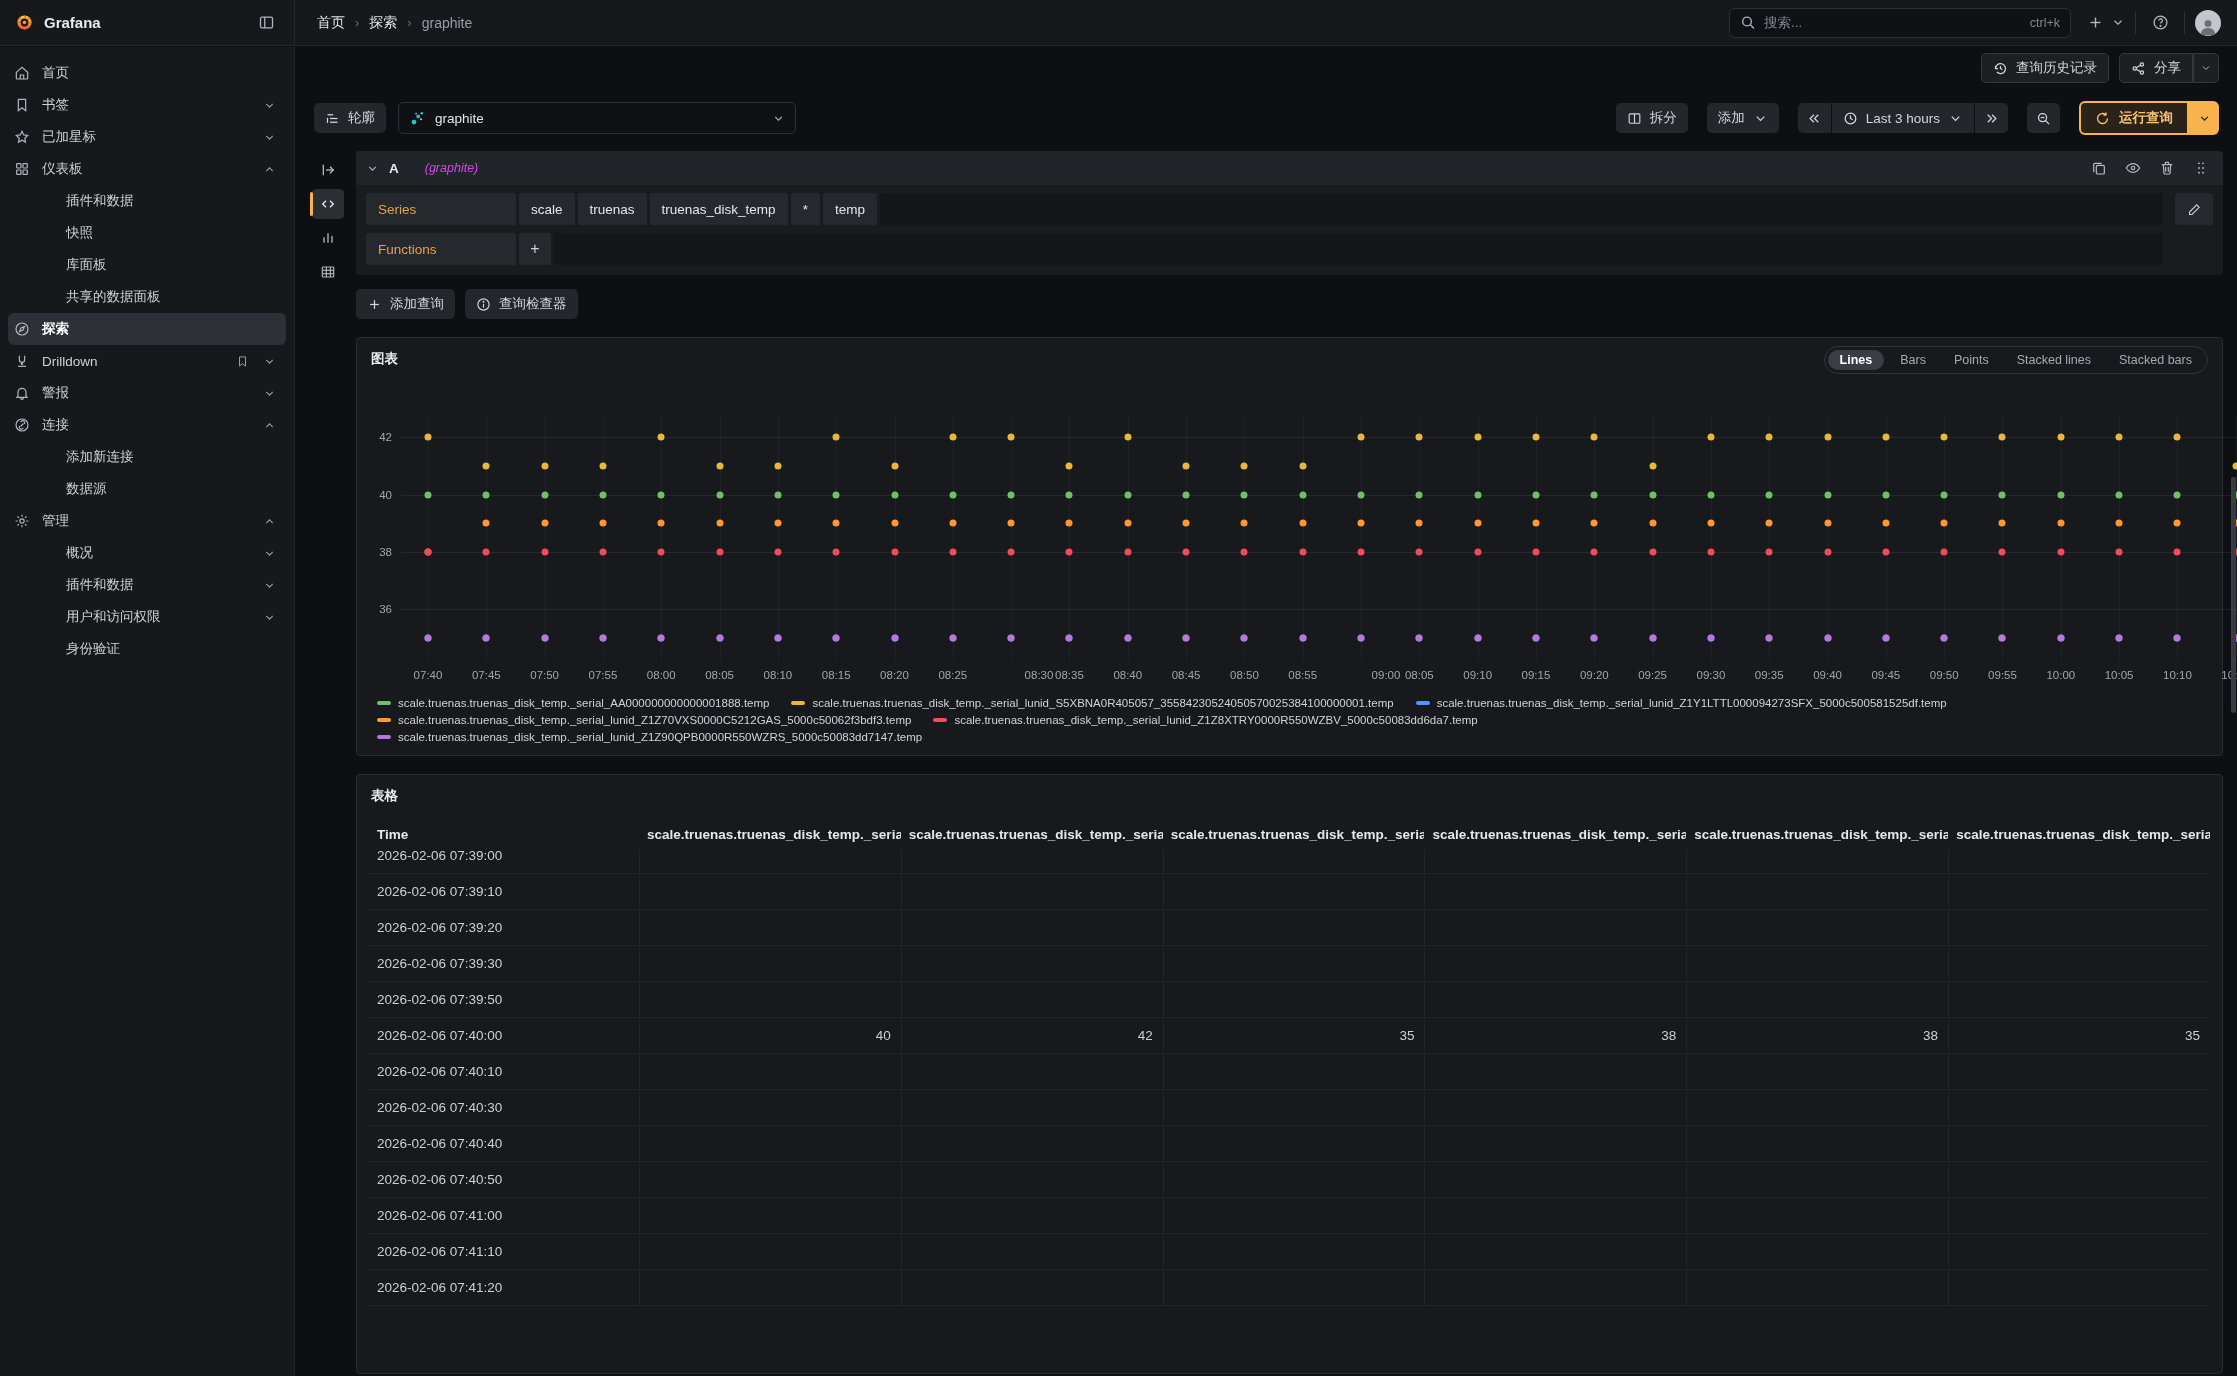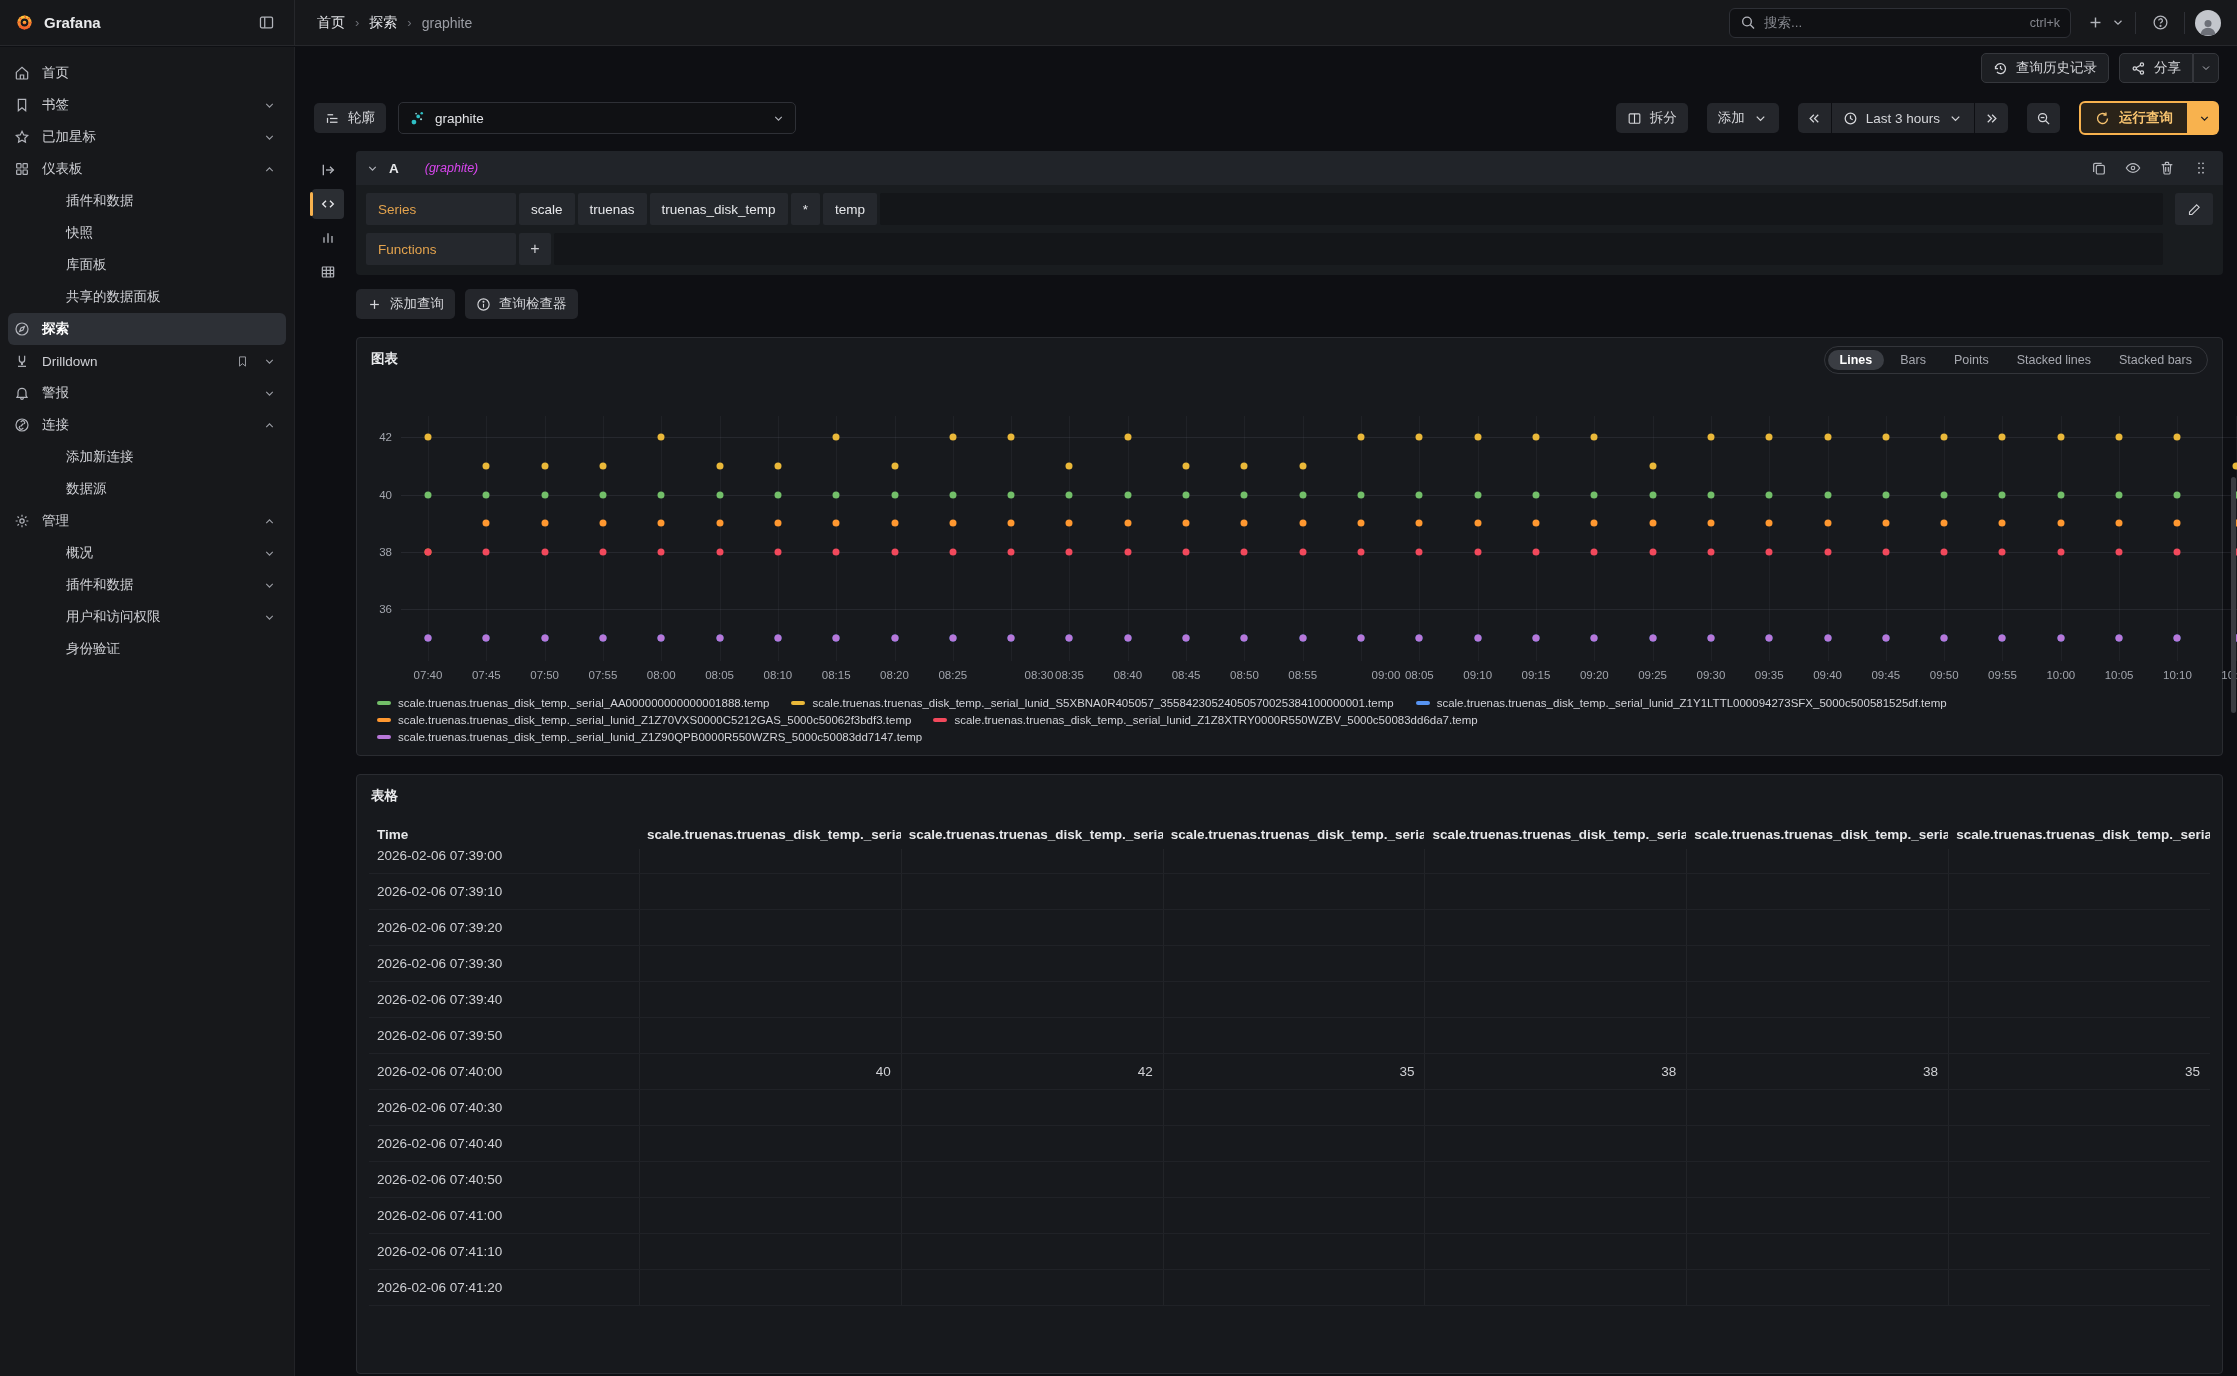--- a/index.html
+++ b/index.html
@@ -990,47 +990,47 @@
               <div class="t-row">
                 <div class="c-time">2026-02-06 07:39:30</div>
                 <div class="c-val"></div>
                 <div class="c-val"></div>
                 <div class="c-val"></div>
                 <div class="c-val"></div>
                 <div class="c-val"></div>
                 <div class="c-val"></div>
               </div>
               <div class="t-row">
-                <div class="c-time">2026-02-06 07:39:40</div>
-                <div class="c-val"></div>
-                <div class="c-val"></div>
-                <div class="c-val"></div>
-                <div class="c-val"></div>
-                <div class="c-val"></div>
-                <div class="c-val"></div>
-              </div>
-              <div class="t-row">
                 <div class="c-time">2026-02-06 07:39:50</div>
                 <div class="c-val"></div>
                 <div class="c-val"></div>
                 <div class="c-val"></div>
                 <div class="c-val"></div>
                 <div class="c-val"></div>
                 <div class="c-val"></div>
               </div>
               <div class="t-row">
                 <div class="c-time">2026-02-06 07:40:00</div>
                 <div class="c-val">40</div>
                 <div class="c-val">42</div>
                 <div class="c-val">35</div>
                 <div class="c-val">38</div>
                 <div class="c-val">38</div>
                 <div class="c-val">35</div>
               </div>
               <div class="t-row">
+                <div class="c-time">2026-02-06 07:40:10</div>
+                <div class="c-val"></div>
+                <div class="c-val"></div>
+                <div class="c-val"></div>
+                <div class="c-val"></div>
+                <div class="c-val"></div>
+                <div class="c-val"></div>
+              </div>
+              <div class="t-row">
                 <div class="c-time">2026-02-06 07:40:30</div>
                 <div class="c-val"></div>
                 <div class="c-val"></div>
                 <div class="c-val"></div>
                 <div class="c-val"></div>
                 <div class="c-val"></div>
                 <div class="c-val"></div>
               </div>
               <div class="t-row">
                 <div class="c-time">2026-02-06 07:40:40</div>

